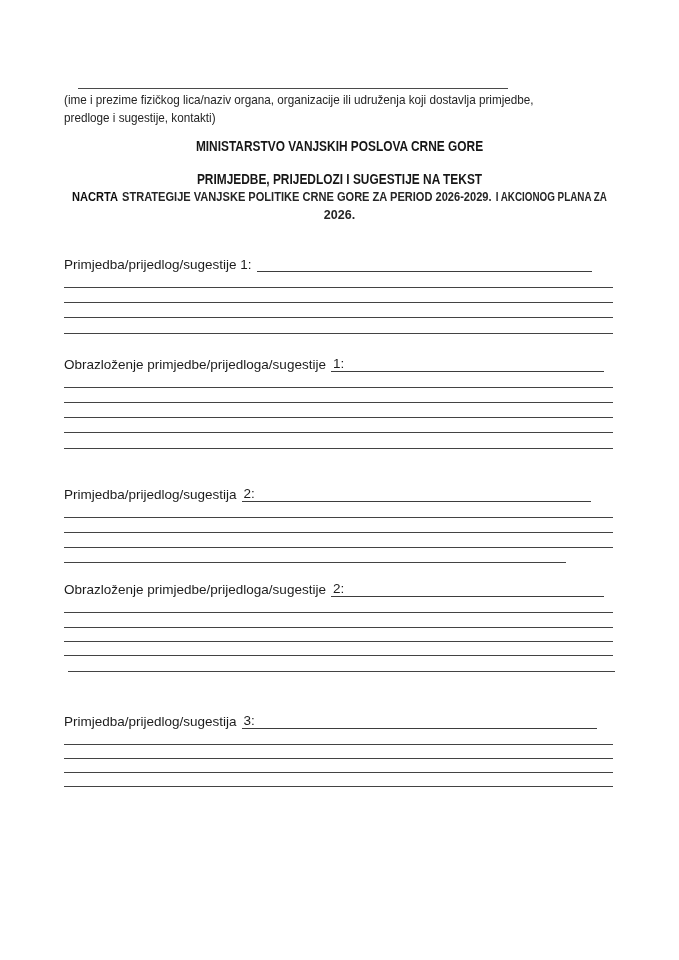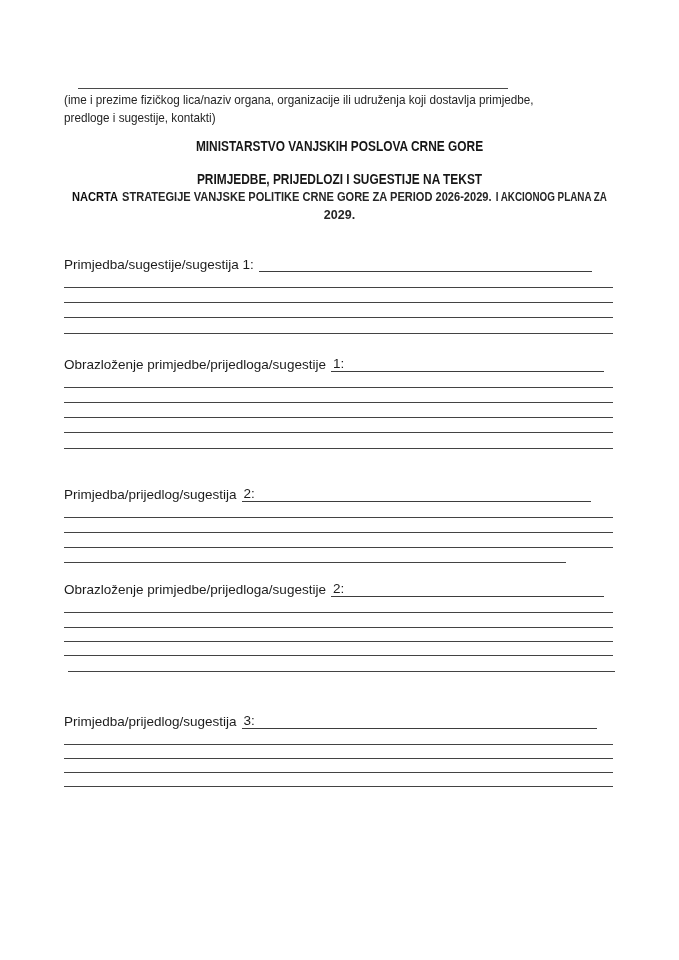--- a/index.html
+++ b/index.html
@@ -77,24 +77,24 @@
   </div>
 
   <div class="abs center-line h1">MINISTARSTVO VANJSKIH POSLOVA CRNE GORE</div>
 
   <div class="abs center-line h2">PRIMJEDBE, PRIJEDLOZI I SUGESTIJE NA TEKST</div>
 
   <div class="abs center-line h3a">
     <span class="dt-prefix">NACRTA</span><span class="dt-main">STRATEGIJE VANJSKE POLITIKE CRNE GORE ZA PERIOD 2026-2029.</span><span class="dt-suffix">I AKCIONOG PLANA ZA</span>
   </div>
 
-  <div class="abs center-line h3b">2029.</div>
+  <div class="abs center-line h3b">2026.</div>
 
   <div class="abs field f1">
-    <span class="txt">Primjedba/sugestije/sugestija 1:</span>
+    <span class="txt">Primjedba/prijedlog/sugestije 1:</span>
     <span class="fill">
       <span class="val"></span>
     </span>
   </div>
   <div class="rule" style="top:287px"></div>
   <div class="rule" style="top:302px"></div>
   <div class="rule" style="top:317px"></div>
   <div class="rule" style="top:333px"></div>
 
   <div class="abs field f2">

